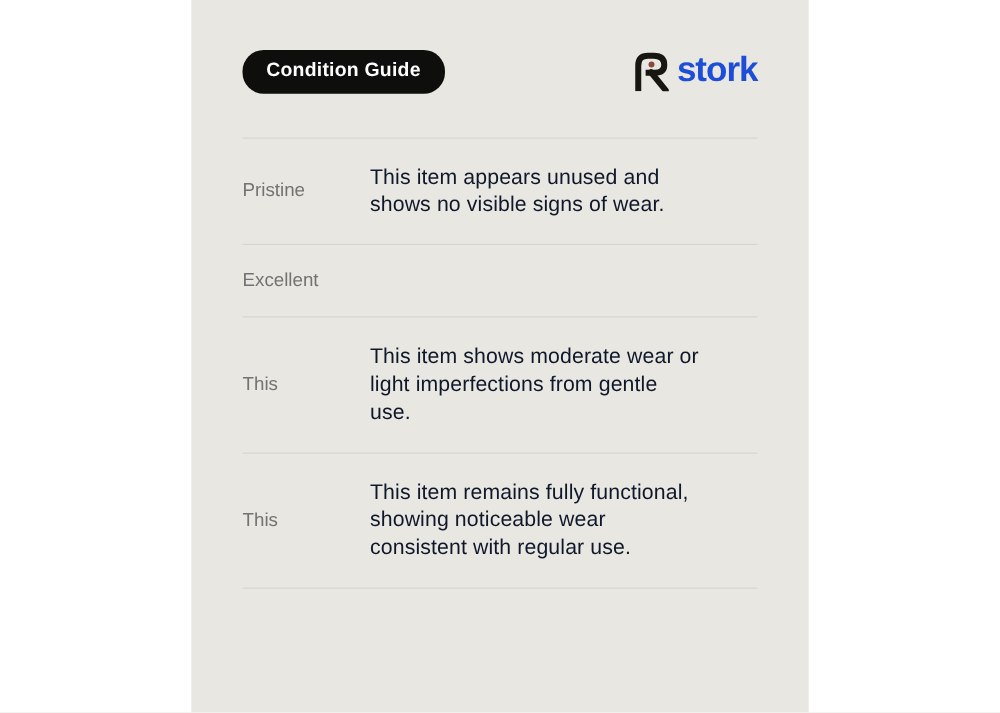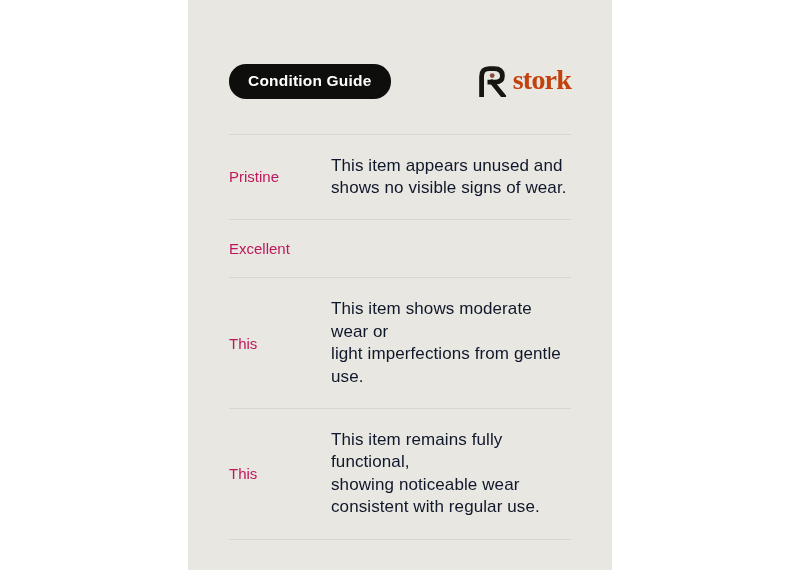--- a/index.html
+++ b/index.html
@@ -4,24 +4,24 @@
 <style>
   * { box-sizing: border-box; }
   html, body { margin: 0; padding: 0; }
   body {
     width: 800px; height: 570px;
     background: #ffffff;
     font-family: "Liberation Sans", sans-serif;
     overflow: hidden;
   }
   .panel {
-    width: 424px; height: 570px;
+    width: 494px; height: 570px;
     margin: 0 auto;
     background: #e9e7e1;
-    padding: 64px 41px 0 41px;
+    padding: 40px 41px 0 41px;
   }
   .header {
     display: flex;
     justify-content: space-between;
     align-items: center;
   }
   .badge {
     background: #0e0e0c;
     color: #ffffff;
     font-size: 15.5px;
@@ -34,41 +34,40 @@
   }
   .brand {
     display: flex;
     align-items: center;
     gap: 6px;
   }
   .brand svg { width: 30px; height: 32px; display: block; }
   .wordmark {
     font-size: 28px;
     font-weight: 700;
-    color: #c2410c;
+    color: #1d4ed8;
     letter-spacing: -0.8px;
     line-height: 1;
     padding-bottom: 3px;
-    font-family: Liberation Serif, serif;
   }
   .table {
     margin-top: 35px;
     border-top: 1px solid #d9d6d0;
   }
   .row {
     display: flex;
     align-items: center;
     padding: 20px 0;
     border-bottom: 1px solid #d9d6d0;
   }
   .label {
     width: 102px;
     flex-shrink: 0;
     font-size: 15px;
-    color: #be185d;
+    color: #737373;
     font-weight: 400;
   }
   .desc {
     flex: 1;
     font-size: 17px;
     line-height: 22.4px;
     color: #0f172a;
     font-weight: 400;
     letter-spacing: 0.1px;
     white-space: pre-line;

